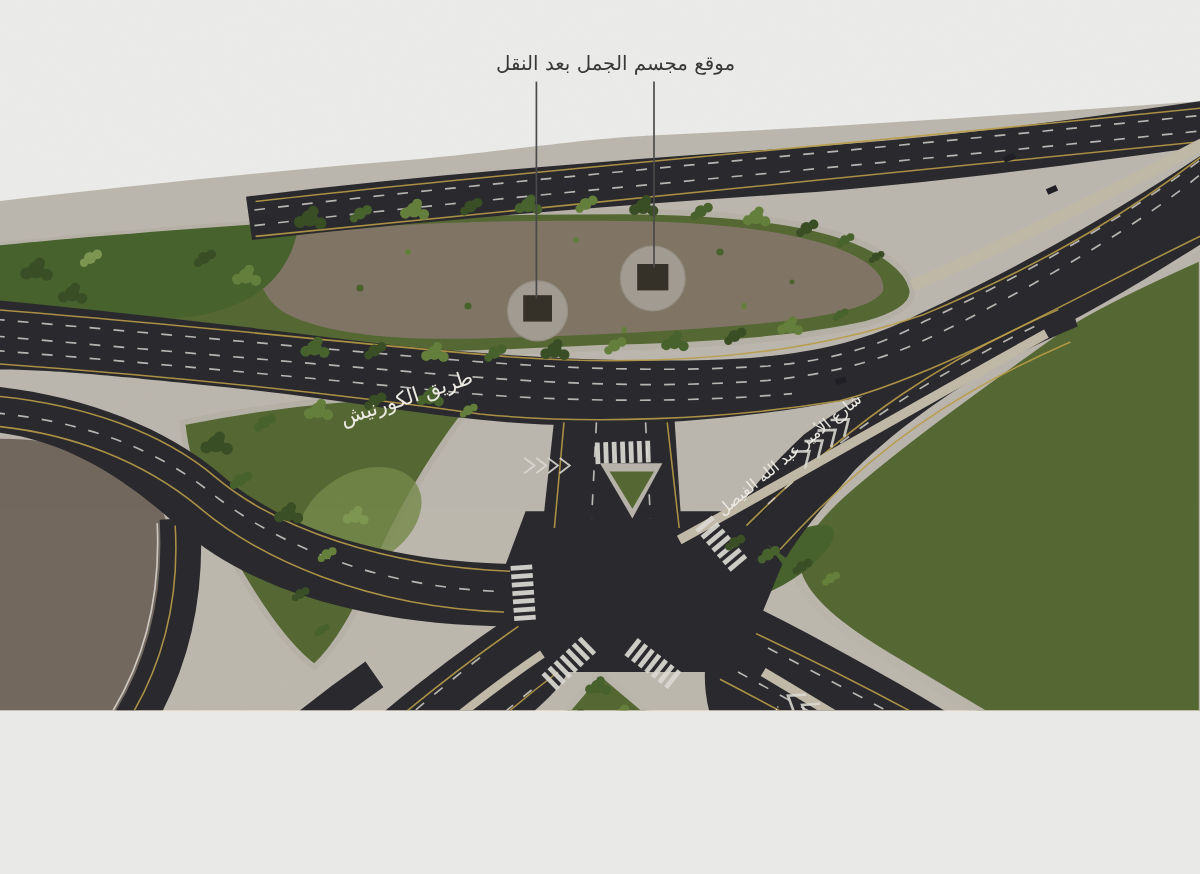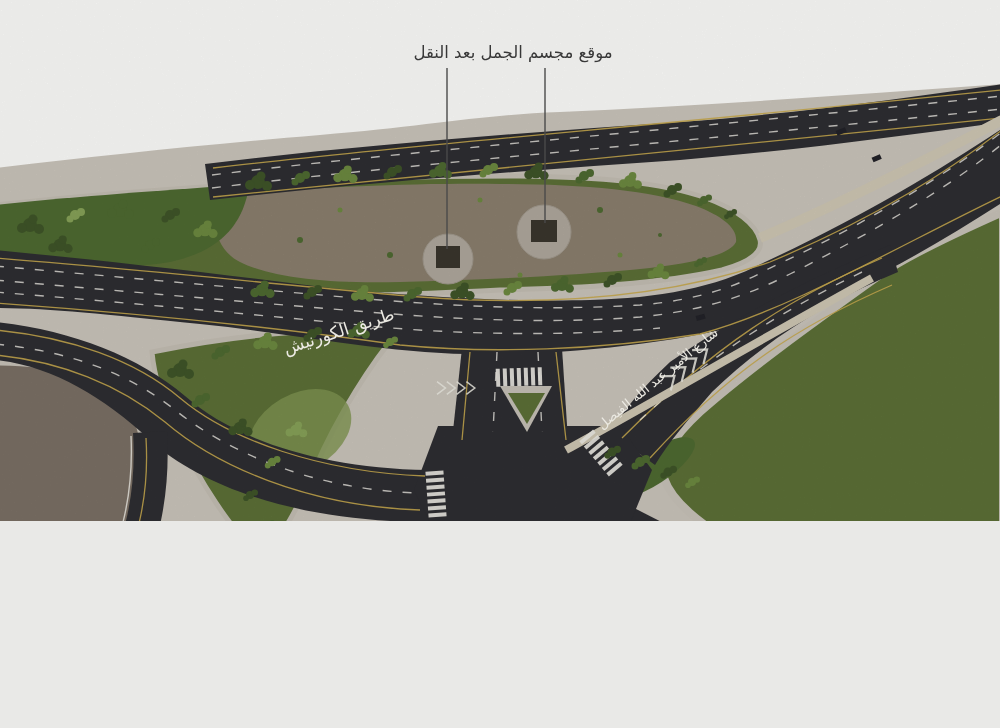--- a/index.html
+++ b/index.html
@@ -1,16 +1,16 @@
 <!DOCTYPE html>
 <html style="--page_bg: #fdfdfb; --pavement: #cbc5bb; --sidewalk: #c8c3b9; --road: #2e2e32; --dirt_lot: #7b7065; --island_dirt: #8b7f6e; --grass: #5c7037; --grass_light: #7f9551; --tree_dark: #3f5529; --tree_mid: #4e6a31; --tree_light: #6d8a40; --tree_pale: #87a258; --plaza: #b0a89d; --statue: #3a362d; --median_tan: #cfc7b4; --lane_white: #eceae3; --lane_yellow: #c7a84e; --leader_line: #4a4a4a; --annotation_text: #383838;"><head>
 <meta charset="utf-8">
 <style>
   html,body{margin:0;padding:0;background:#e9e9e7;}
-  #stage{position:relative;width:1000px;height:521px;overflow:hidden;background:#fdba74;}
+  #stage{position:relative;width:1000px;height:592px;overflow:hidden;background:#fdba74;}
   svg{display:block}
   .white-top{fill:var(--page_bg,#fdfdfb)}
   .pave{fill:var(--pavement,#cbc5bb)}
   .road{fill:var(--road,#2e2e32)}
   .roadS{stroke:var(--road,#2e2e32);fill:none}
   .dirt{fill:var(--dirt_lot,#7b7065)}
   .idirt{fill:var(--island_dirt,#8b7f6e)}
   .grass{fill:var(--grass,#5c7037)}
   .grassL{fill:var(--grass_light,#7f9551)}
   .gveg{fill:var(--tree_mid,#4e6a31)}

